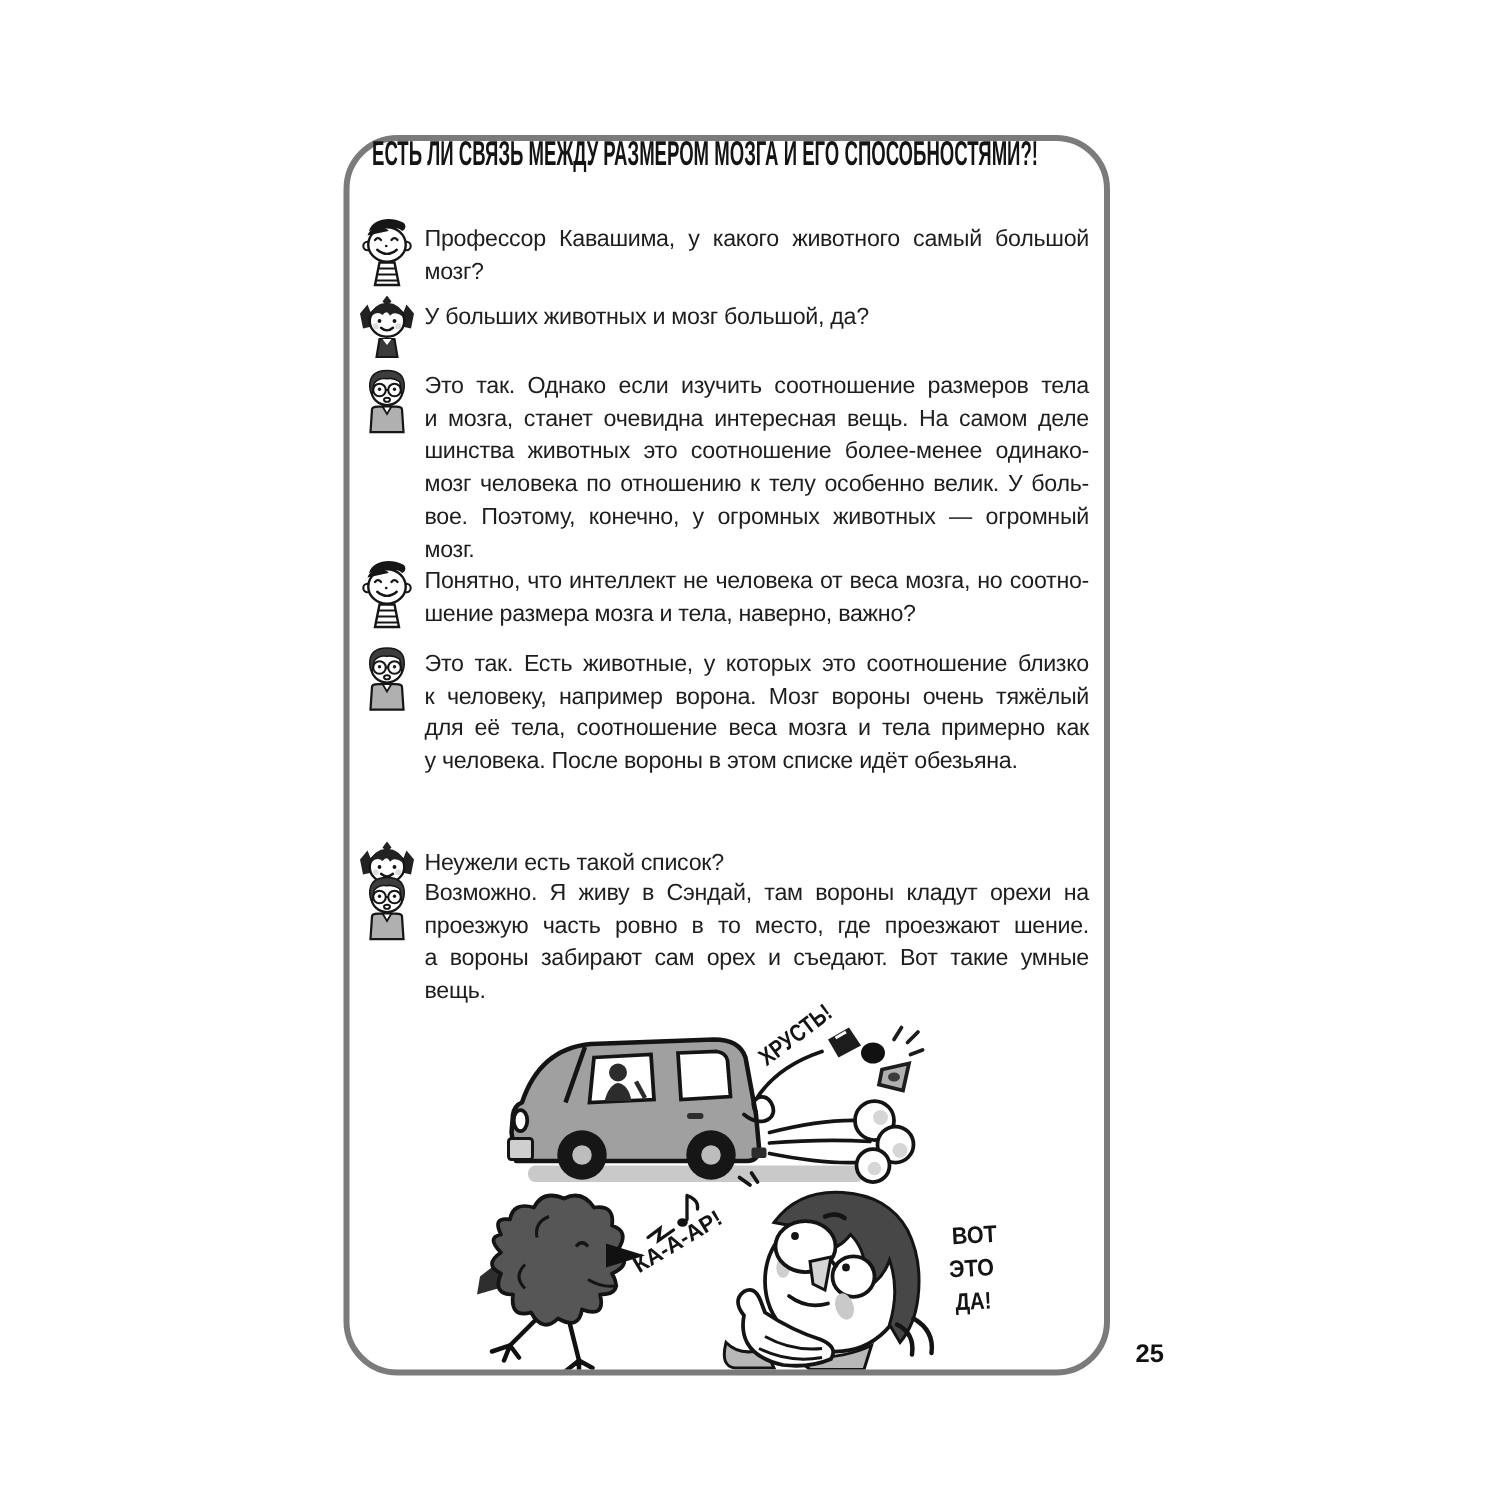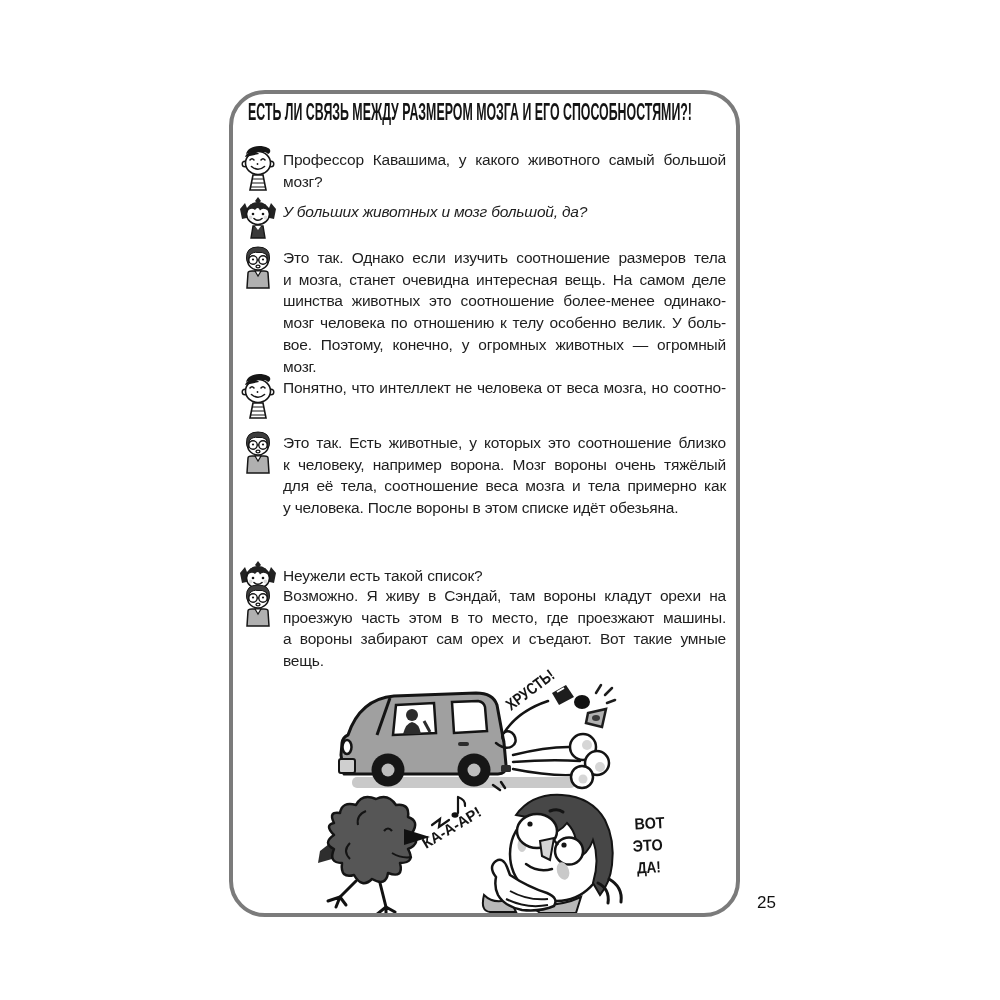--- a/index.html
+++ b/index.html
@@ -5,35 +5,35 @@
   html,body{margin:0;padding:0;}
   body{
     width:1000px;height:1000px;position:relative;background:#ffffff;
     font-family:"Liberation Sans",sans-serif;color:#1e1e1e;overflow:hidden;
   }
   .page-box{
     position:absolute;left:229px;top:90px;width:511px;height:827px;
     border:4px solid #7b7b7b;border-radius:36px;box-sizing:border-box;
     background:transparent;pointer-events:none;
   }
-  .title-wrap{position:absolute;left:247px;top:98px;width:452px;height:30px;}
+  .title-wrap{position:absolute;left:247px;top:88px;width:452px;height:30px;}
   .dialogue-host{position:absolute;left:0;top:0;width:1000px;height:732px;}
   .drow{position:absolute;left:238px;width:488px;}
   .dicon{position:absolute;left:0;top:0;width:40px;height:48px;}
   .dicon svg{display:block;}
   .dtext{
     margin-left:45px;padding-top:4px;
     font-size:15.5px;line-height:21.7px;letter-spacing:-0.2px;color:#1e1e1e;
   }
   .dline{text-align:left;white-space:normal;}
   .dline.jfull{text-align:justify;text-align-last:justify;-moz-text-align-last:justify;}
   .illus{position:absolute;left:300px;top:655px;width:400px;height:258px;}
   .page-num{
     position:absolute;left:740px;top:893px;width:36px;text-align:right;
-    font-weight:normal;font-size:17px;color:#111;
+    font-weight:bold;font-size:17px;color:#111;
   }
 </style>
 </head>
 <body>
 
 <div class="page-box"></div>
 
 <div class="title-wrap">
   <svg width="452" height="30" viewBox="0 0 452 30">
     <text x="1" y="22" font-family="Liberation Sans, sans-serif" font-weight="bold" font-size="23" fill="#141414" textLength="444" lengthAdjust="spacingAndGlyphs">ЕСТЬ ЛИ СВЯЗЬ МЕЖДУ РАЗМЕРОМ МОЗГА И ЕГО СПОСОБНОСТЯМИ?!</text>
@@ -54,21 +54,21 @@
     <path d="M13.5,21.5 Q20,27 26.5,21.5" stroke="#161616" stroke-width="1.6" fill="none" stroke-linecap="round"></path>
     <path d="M15,30 L12,45 L28,45 L25,30 Z" fill="#fff" stroke="#161616" stroke-width="1.6"></path>
     <path d="M14,34 h12 M13.2,38 h13.6 M12.5,42 h15" stroke="#161616" stroke-width="1.2"></path>
   </svg>
       </span>
       <div class="dtext">
         <div class="dline jfull">Профессор Кавашима, у какого животного самый большой</div>
         <div class="dline">мозг?</div>
       </div>
     </div>
-    <div class="drow" style="top: 197px; font-style: italic;">
+    <div class="drow" style="top: 197px;">
       <span class="dicon">
         <svg width="40" height="48" viewBox="0 0 40 48">
     <path d="M2,12 L7,6 L9,11 L13,7 L13,20 L4,22 Z" fill="#222"></path>
     <path d="M38,12 L33,6 L31,11 L27,7 L27,20 L36,22 Z" fill="#222"></path>
     <path d="M17,4 L20,0 L23,4 L20,7 Z" fill="#222"></path>
     <ellipse cx="20" cy="17" rx="11.5" ry="10.5" fill="#fff" stroke="#161616" stroke-width="1.6"></ellipse>
     <path d="M9.5,14 Q11,5 20,5 Q29,5 30.5,14 Q25,10 22,13.5 Q20,9 17,13 Q13.5,10 9.5,14 Z" fill="#222"></path>
     <circle cx="15" cy="17" r="1.3" fill="#161616"></circle>
     <circle cx="25" cy="17" r="1.3" fill="#161616"></circle>
     <circle cx="12.5" cy="20.5" r="2" fill="#dcdcdc"></circle>
@@ -116,20 +116,21 @@
     <path d="M7,12 C9,5 20,6 21,9" fill="#161616"></path>
     <path d="M12,15 q2,-2.5 4,0 M23,15 q2,-2.5 4,0" stroke="#161616" stroke-width="1.5" fill="none" stroke-linecap="round"></path>
     <circle cx="19.5" cy="19" r="0.9" fill="#161616"></circle>
     <path d="M13.5,21.5 Q20,27 26.5,21.5" stroke="#161616" stroke-width="1.6" fill="none" stroke-linecap="round"></path>
     <path d="M15,30 L12,45 L28,45 L25,30 Z" fill="#fff" stroke="#161616" stroke-width="1.6"></path>
     <path d="M14,34 h12 M13.2,38 h13.6 M12.5,42 h15" stroke="#161616" stroke-width="1.2"></path>
   </svg>
       </span>
       <div class="dtext">
         <div class="dline jfull">Понятно, что интеллект не человека от веса мозга, но соотно-</div>
+        <div class="dline">шение размера мозга и тела, наверно, важно?</div>
       </div>
     </div>
     <div class="drow" style="top: 428px;">
       <span class="dicon">
         <svg width="40" height="48" viewBox="0 0 40 48">
     <ellipse cx="20" cy="17" rx="10.5" ry="10" fill="#fff" stroke="#161616" stroke-width="1.5"></ellipse>
     <path d="M8.5,15 Q8,4 20,4 Q32,4 31.5,15 Q31.5,18 30,20 L28.5,11.5 Q24,8.5 20,9.5 Q14.5,8.5 11.5,12.5 L10,20 Q8.5,18 8.5,15 Z" fill="#3d3d3d" stroke="#161616" stroke-width="1"></path>
     <circle cx="15" cy="17" r="4.2" fill="#fff" stroke="#161616" stroke-width="1.4"></circle>
     <circle cx="25" cy="17" r="4.2" fill="#fff" stroke="#161616" stroke-width="1.4"></circle>
     <path d="M19.2,17 L20.8,17" stroke="#161616" stroke-width="1.4"></path>
@@ -178,21 +179,21 @@
     <path d="M19.2,17 L20.8,17" stroke="#161616" stroke-width="1.4"></path>
     <circle cx="15" cy="16.5" r="1.1" fill="#161616"></circle>
     <circle cx="25" cy="16.5" r="1.1" fill="#161616"></circle>
     <ellipse cx="20" cy="23.5" rx="2" ry="1.4" fill="#fff" stroke="#161616" stroke-width="1.3"></ellipse>
     <path d="M10,30 Q10,28 14,28 L26,28 Q30,28 30,30 L31,45 L9,45 Z" fill="#b0b0b0" stroke="#161616" stroke-width="1.5"></path>
     <path d="M17,28 L20,33 L23,28 Z" fill="#fff" stroke="#161616" stroke-width="1.2"></path>
   </svg>
       </span>
       <div class="dtext">
         <div class="dline jfull">Возможно. Я живу в Сэндай, там вороны кладут орехи на</div>
-        <div class="dline jfull">проезжую часть этом в то место, где проезжают машины.</div>
+        <div class="dline jfull">проезжую часть ровно в то место, где проезжают шение.</div>
         <div class="dline jfull">а вороны забирают сам орех и съедают. Вот такие умные</div>
         <div class="dline">вещь.</div>
       </div>
     </div>
   </div>
 
 <svg class="illus" viewBox="0 0 400 258">
 
   <rect x="52" y="122" width="224" height="11" rx="5" fill="#c9c9c9"></rect>
 

